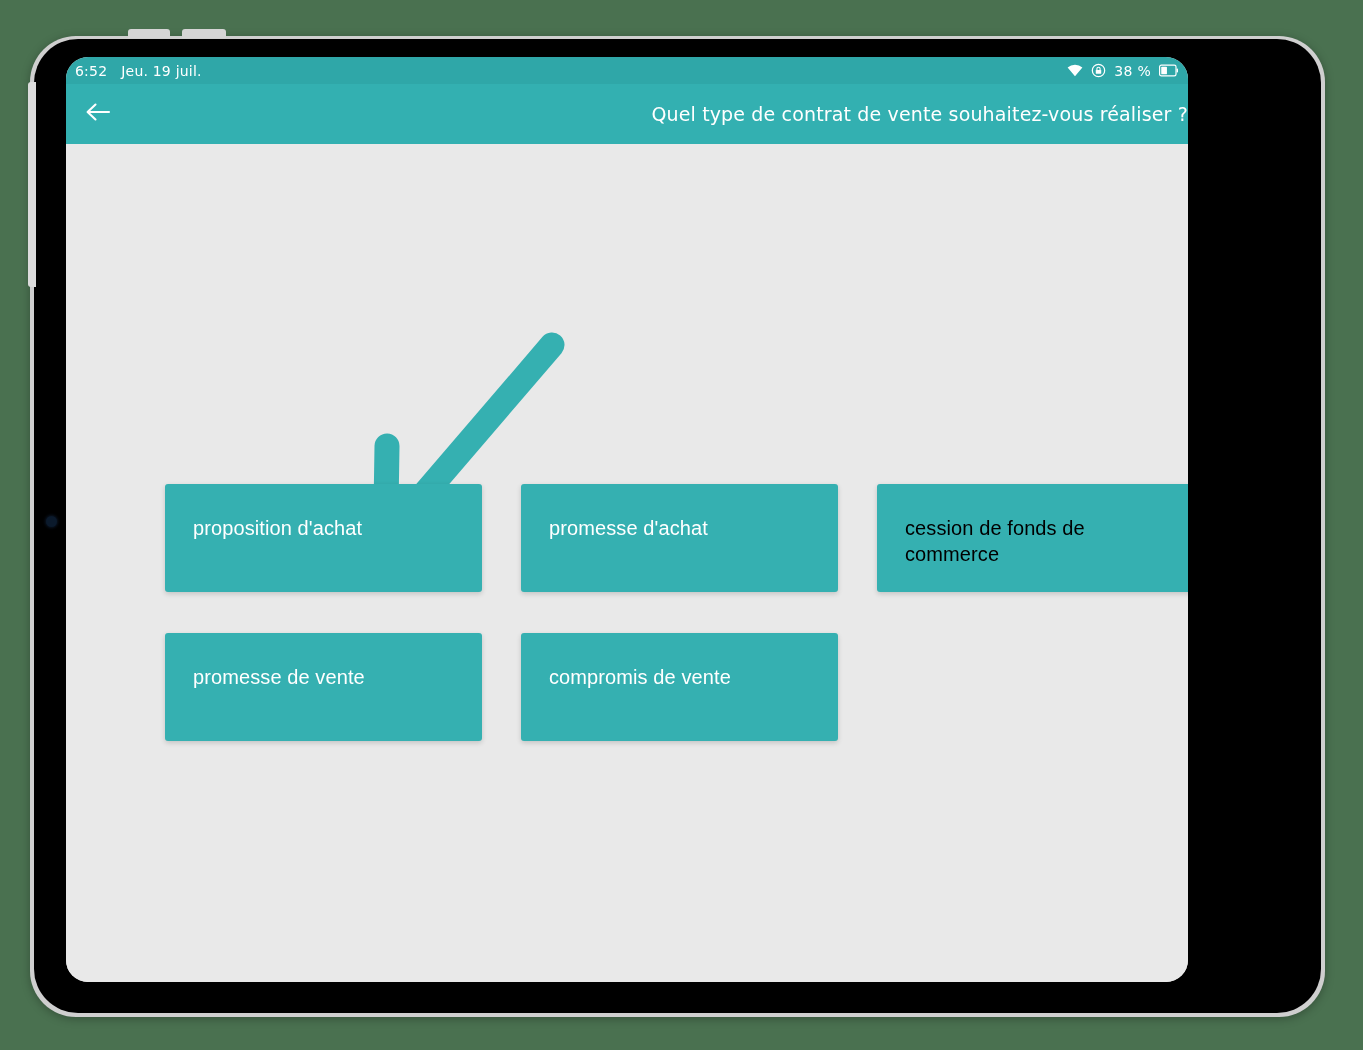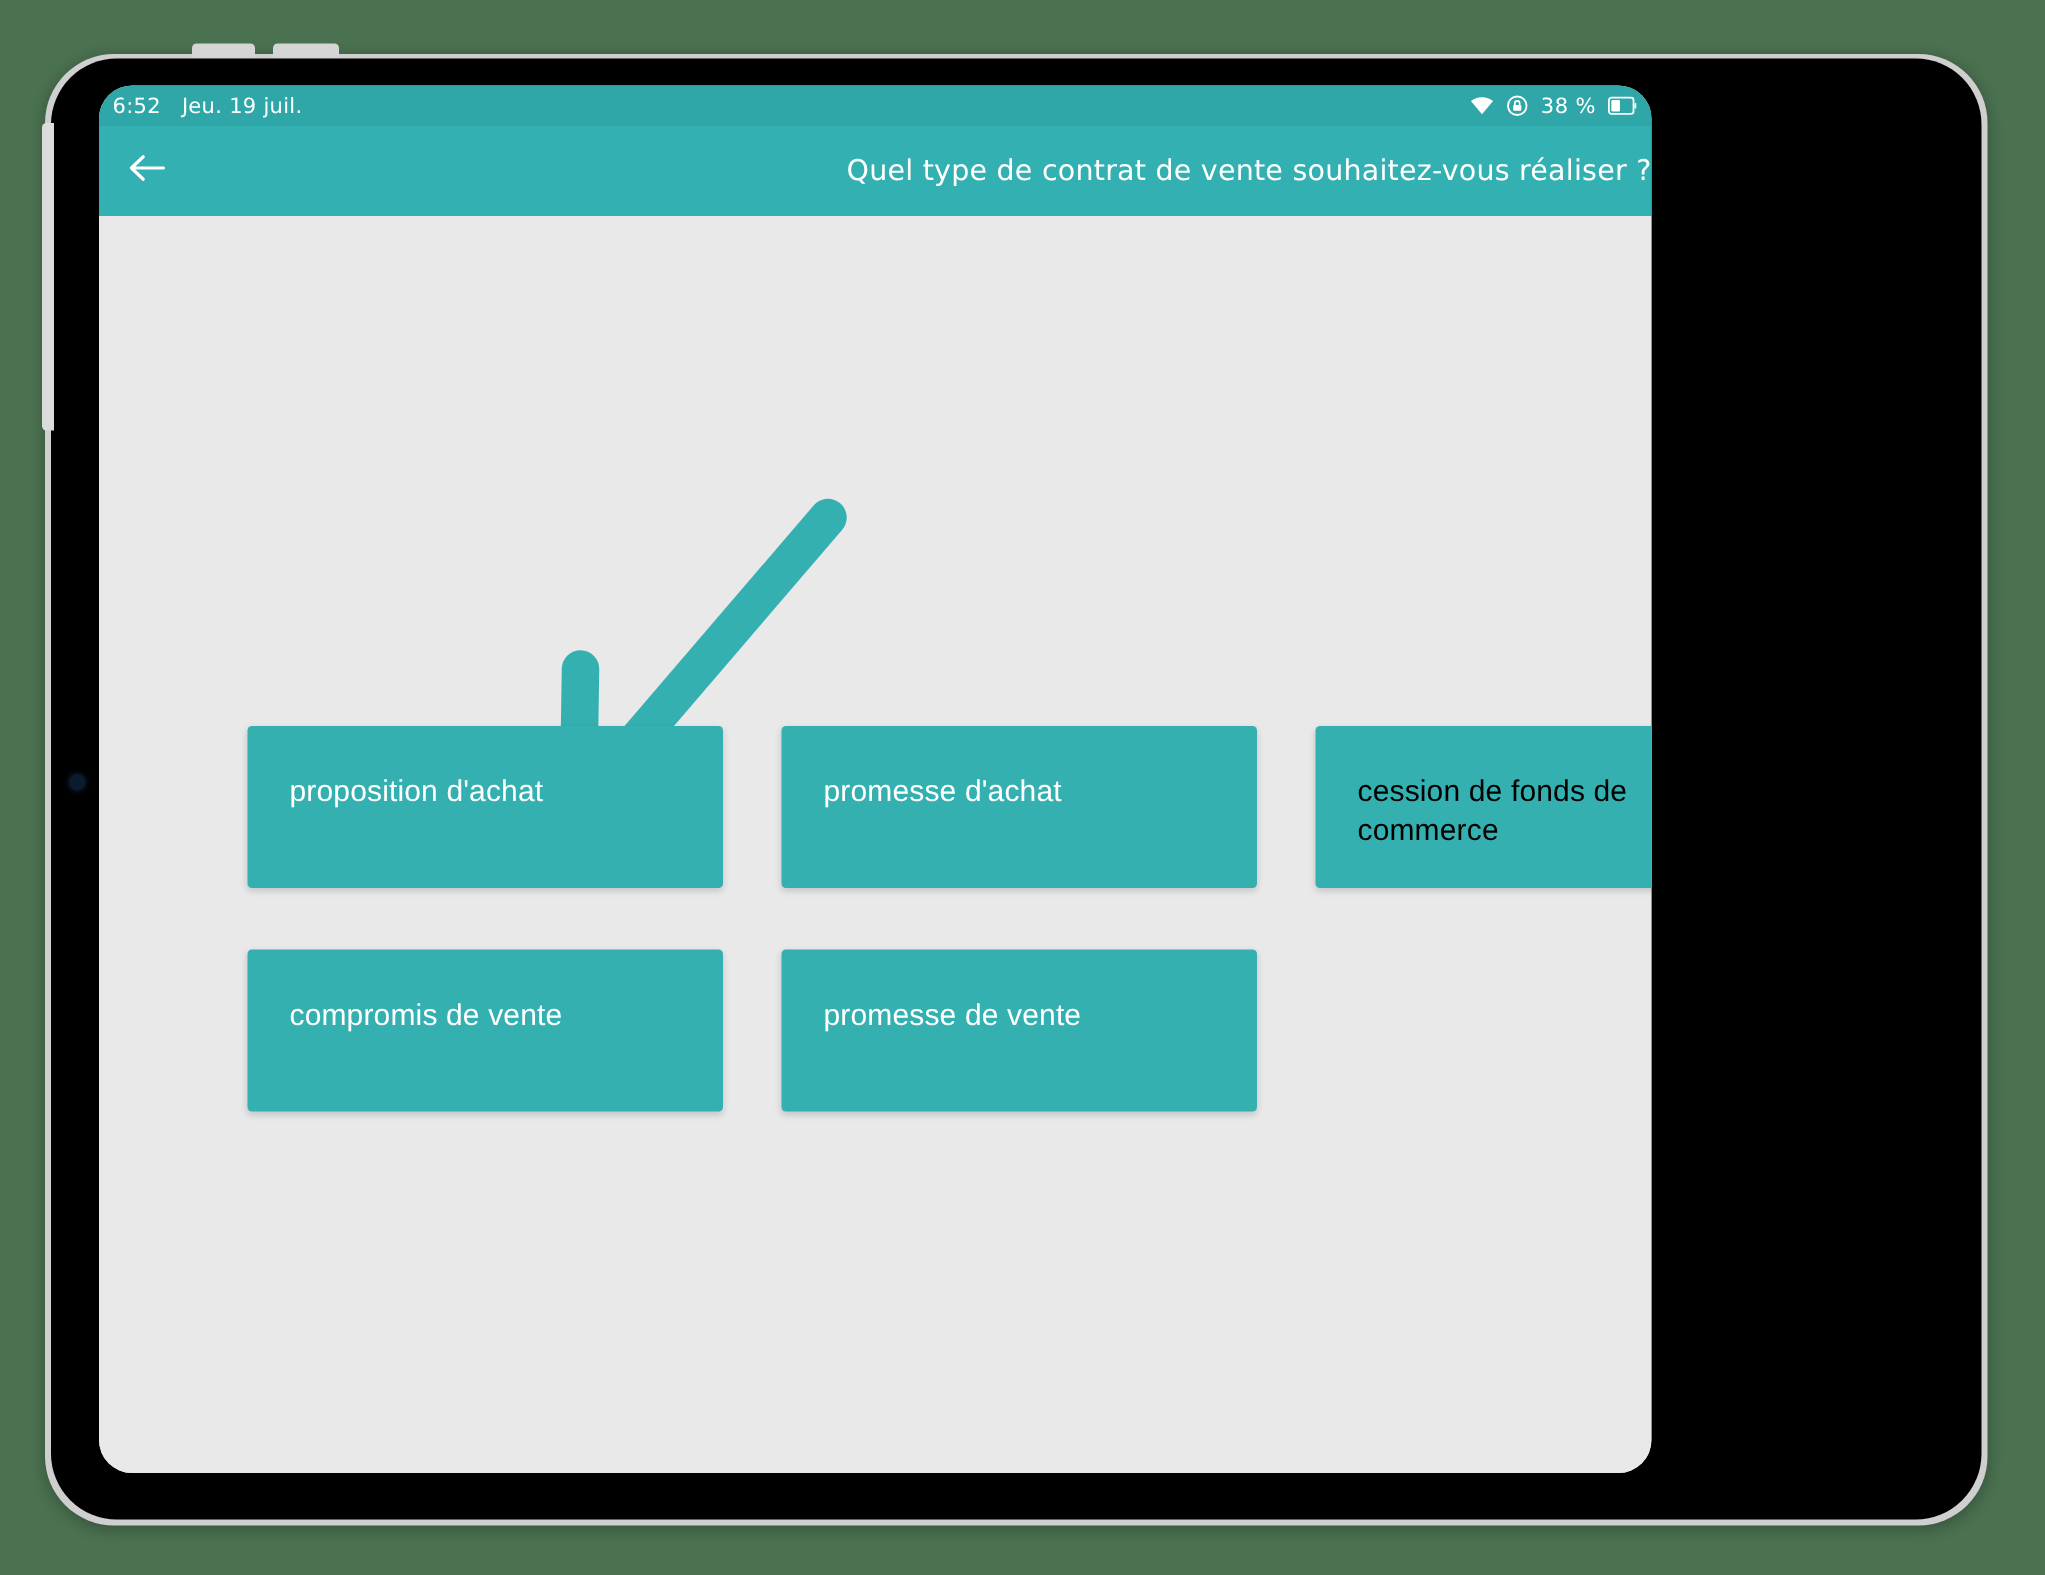--- a/index.html
+++ b/index.html
@@ -24,21 +24,21 @@
   .btn-vol-up{left:128px;top:29px;width:42px;height:9px;border-radius:3px 3px 0 0;}
   .btn-vol-down{left:182px;top:29px;width:44px;height:9px;border-radius:3px 3px 0 0;}
   .btn-power{left:28px;top:82px;width:8px;height:205px;border-radius:3px 0 0 3px;background:#dcdcdc;}
   .front-camera{
     position:absolute;left:46px;top:516px;width:11px;height:11px;border-radius:50%;
     background:#0b1a2c;box-shadow:0 0 3px 1px rgba(20,40,70,.55);
   }
 
   
   .screen{
-    position:absolute;left:66px;top:57px;width:1035px;height:925px;
+    position:absolute;left:66px;top:57px;width:1122px;height:925px;
     background:#e9e9e9;border-radius:22px;overflow:hidden;
   }
 
   
   .status-bar{
     position:relative;height:27px;background:#2fa7a8;color:#ffffff;
     display:flex;align-items:center;font-size:14px;
   }
   .status-left{display:flex;align-items:center;gap:14px;padding-left:9px;}
   .status-right{margin-left:auto;display:flex;align-items:center;gap:8px;padding-right:10px;}
@@ -169,24 +169,24 @@
 
         <button class="card">
           <span class="card-label">promesse d'achat</span>
         </button>
 
         <button class="card is-disabled">
           <span class="card-label">cession de fonds de commerce</span>
         </button>
 
         <button class="card">
-          <span class="card-label">compromis de vente</span>
+          <span class="card-label">promesse de vente</span>
         </button>
 
         <button class="card">
-          <span class="card-label">promesse de vente</span>
+          <span class="card-label">compromis de vente</span>
         </button>
 
 
       </div>
     </div>
   </div>
 </div>
 
 </body></html>

